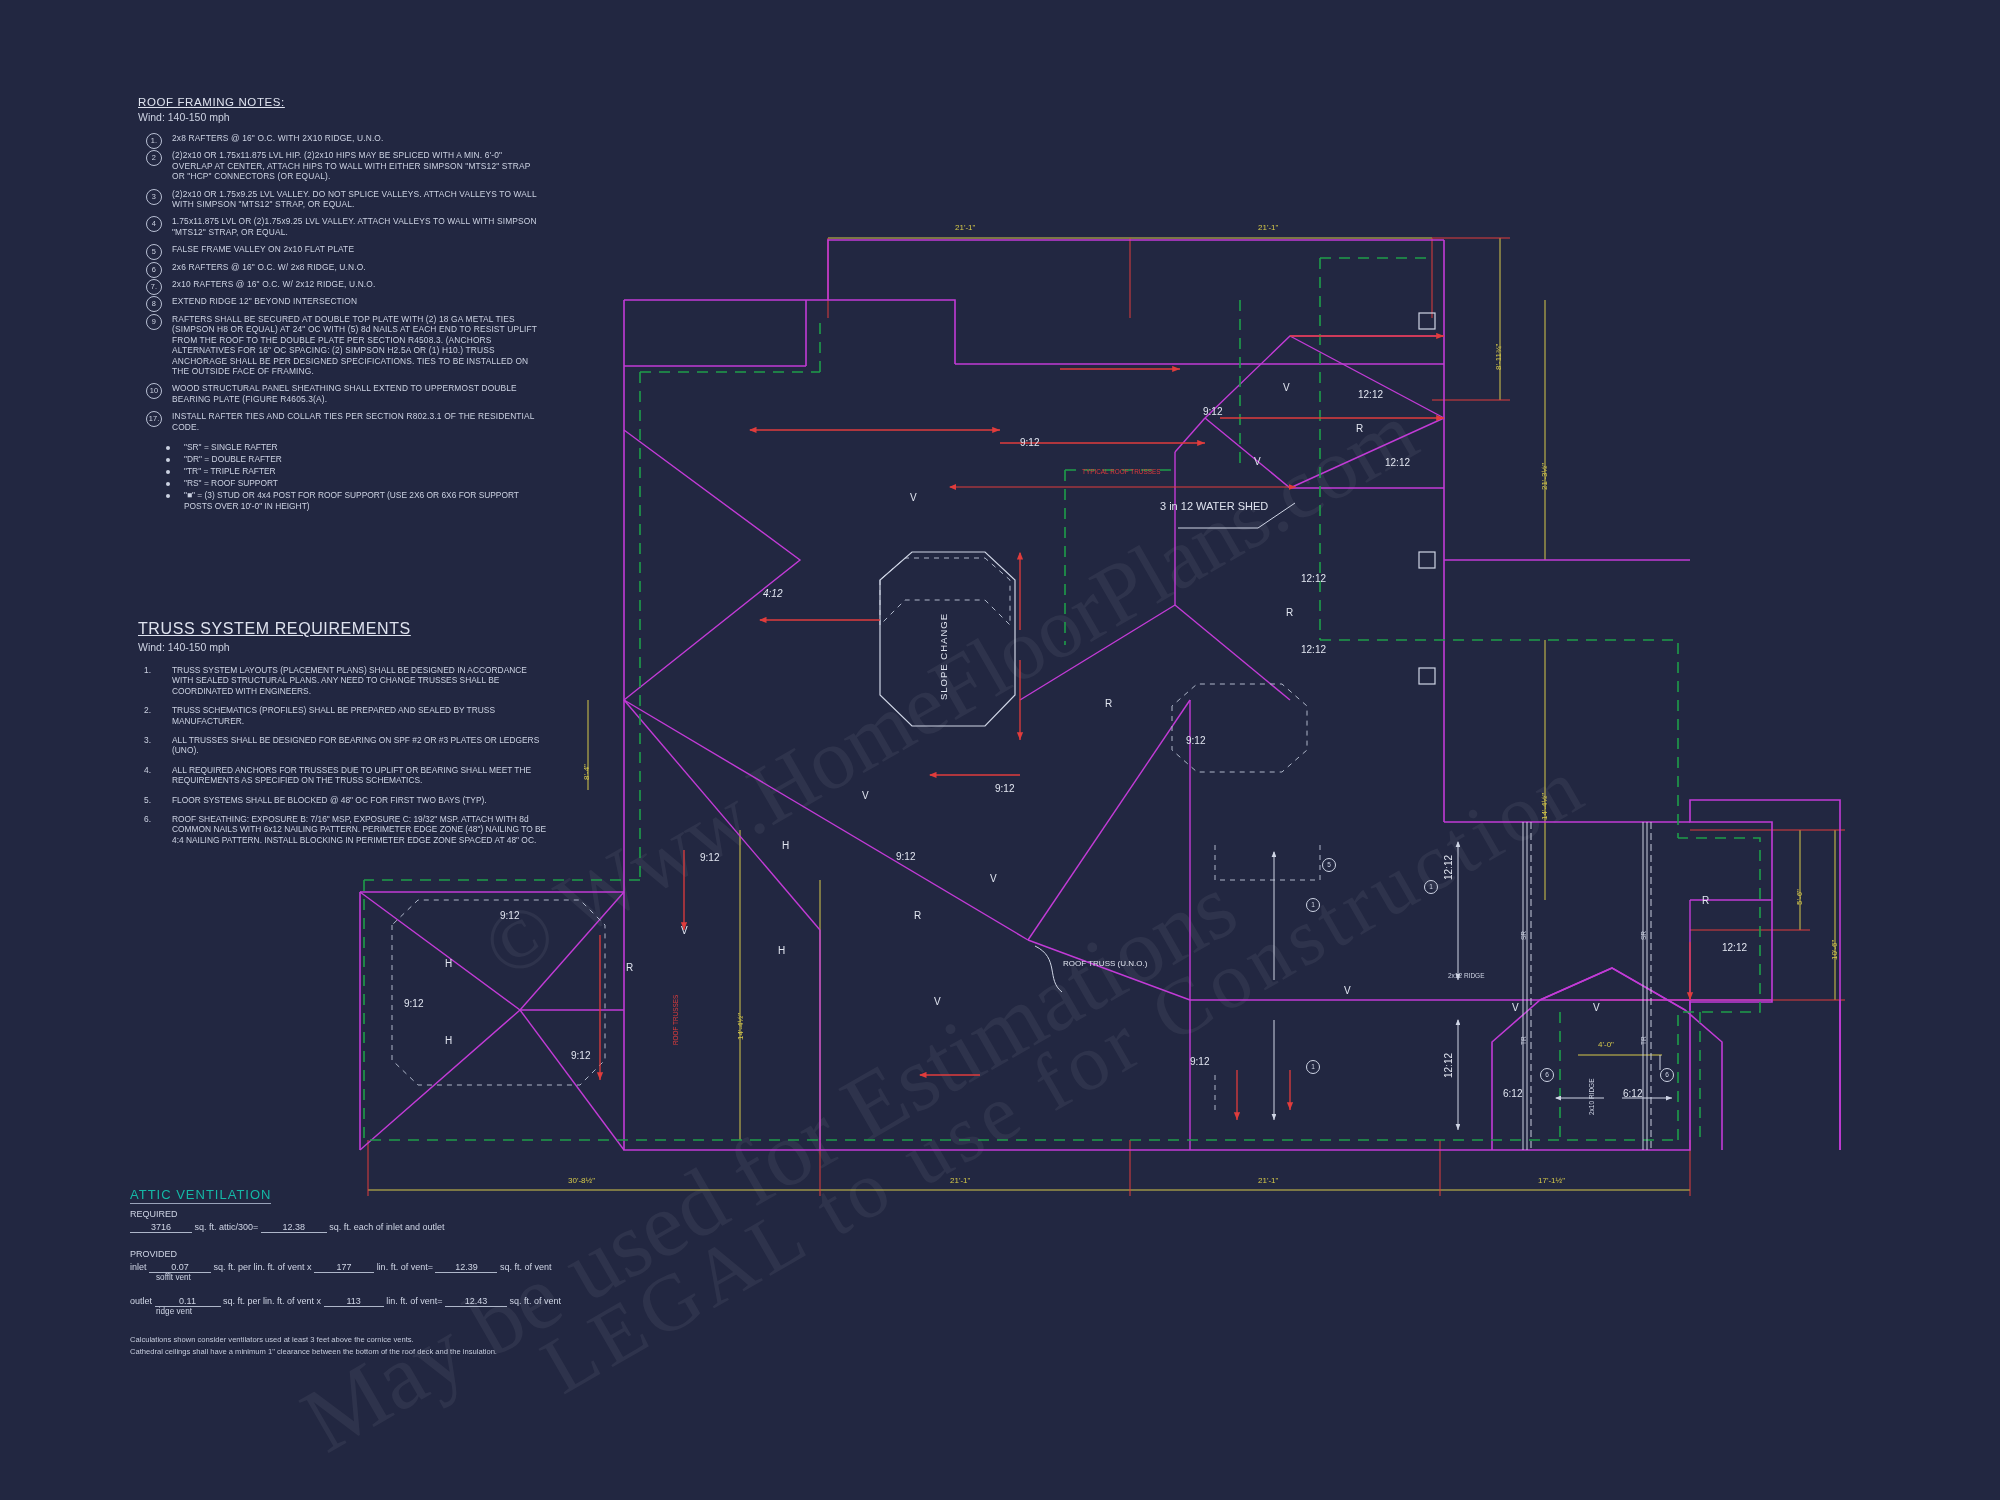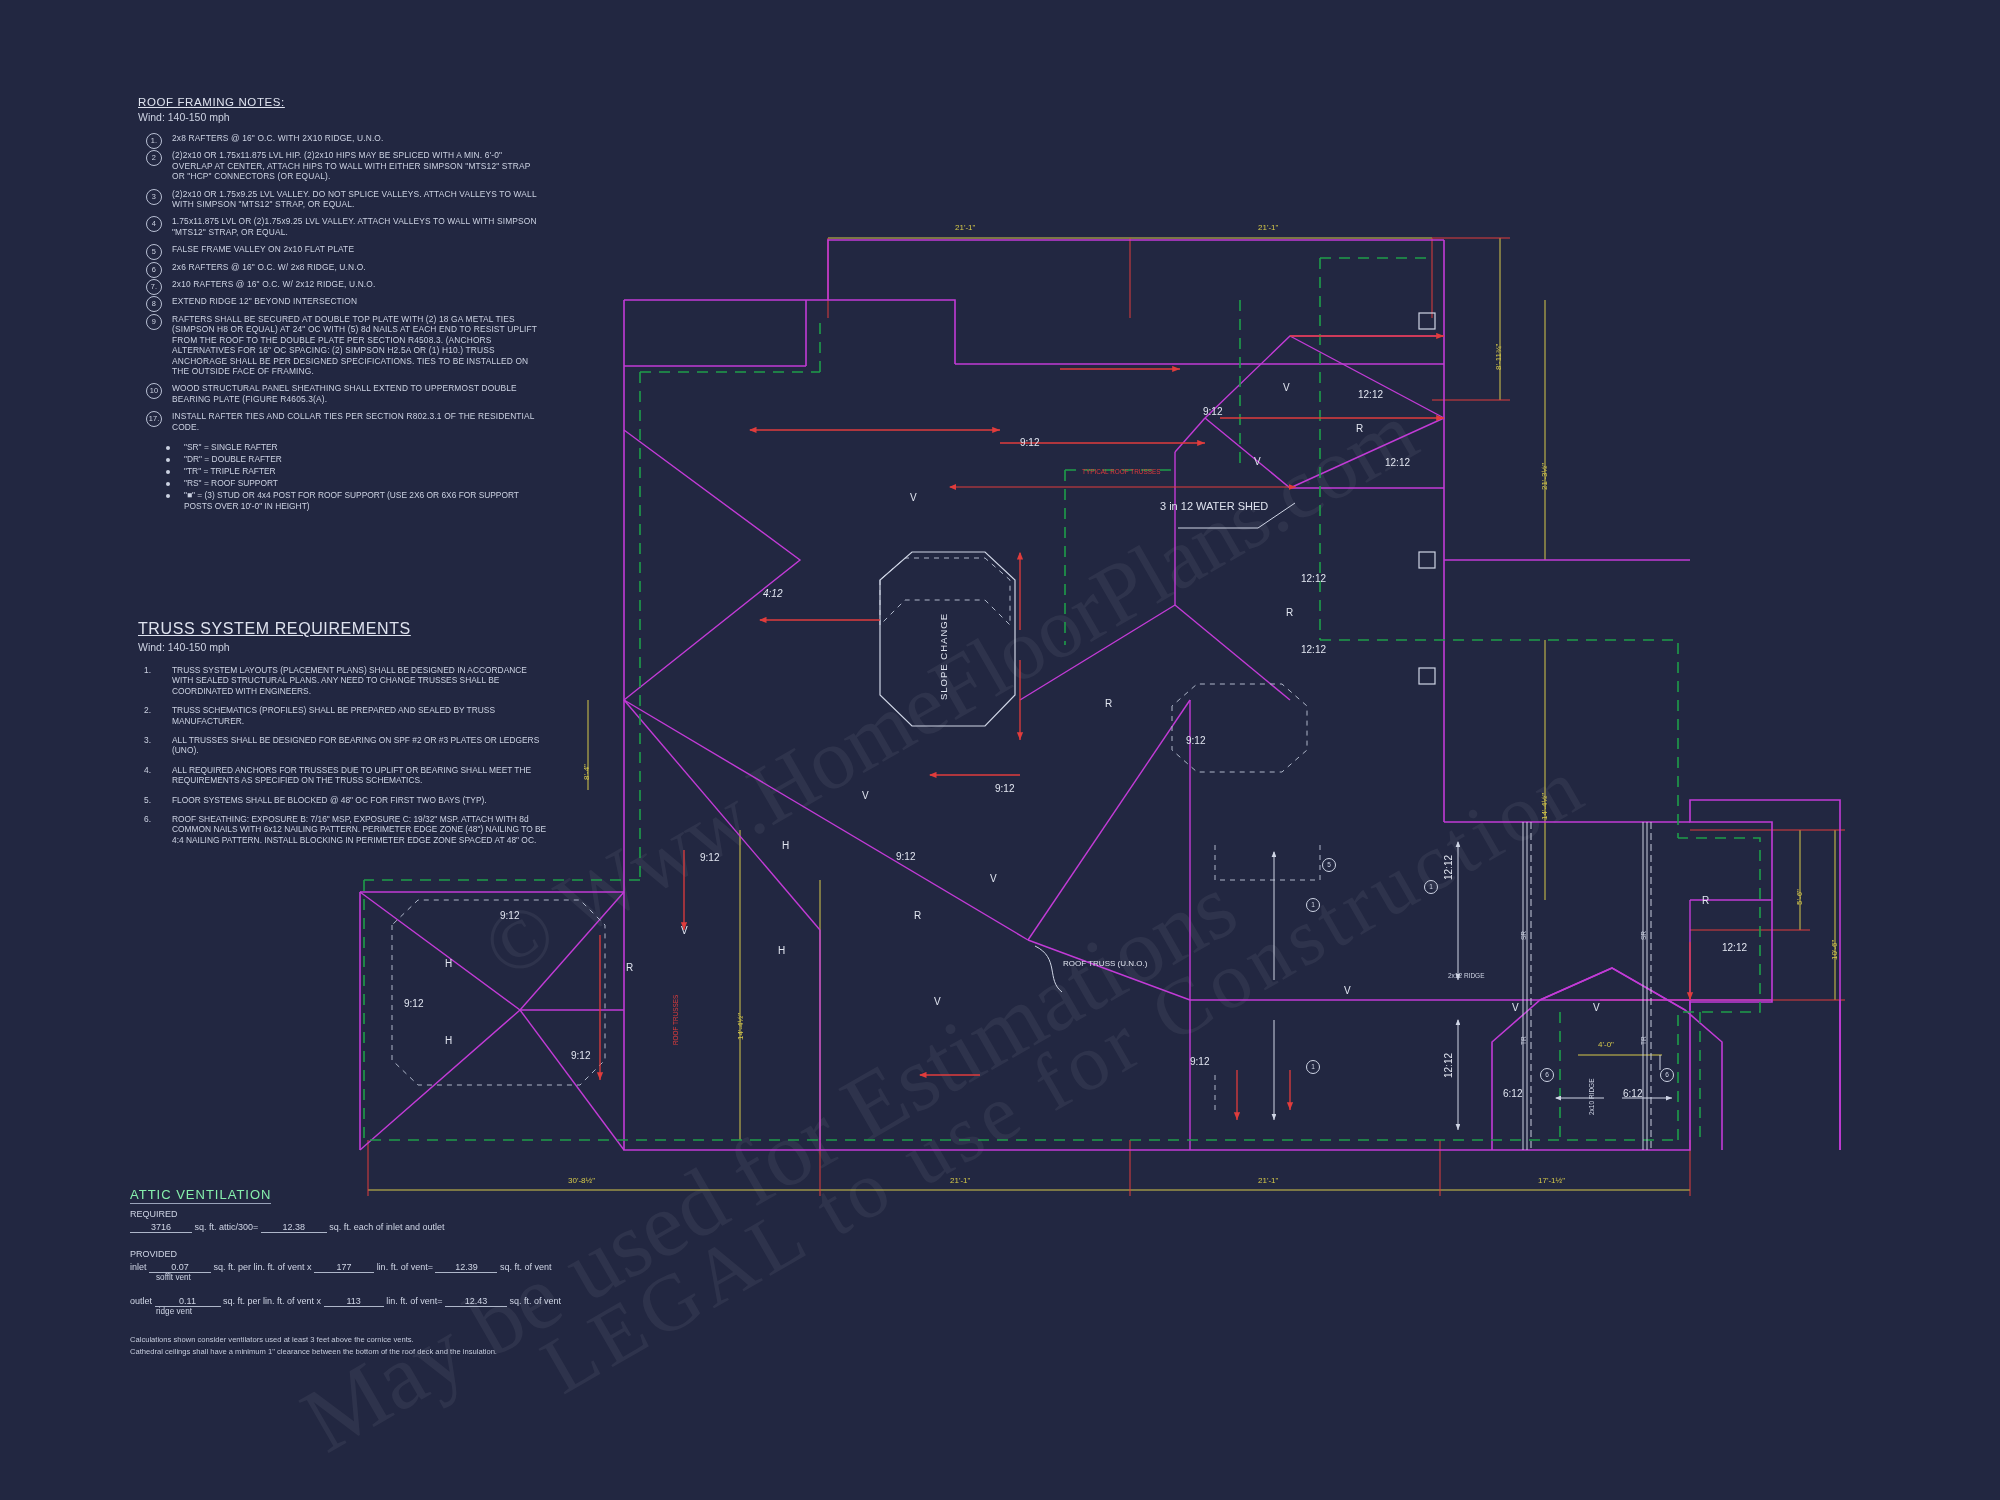--- a/index.html
+++ b/index.html
@@ -23,21 +23,21 @@
   .noteRow{position:relative;padding-left:34px;margin-bottom:7px;}
   .num{position:absolute;left:8px;top:0px;width:14px;height:14px;border:1px solid #b9c0d4;
        border-radius:50%;font-size:7.4px;line-height:13px;text-align:center;color:#ccd2e2;}
   .bullets{margin-top:10px;padding-left:26px;}
   .bl{position:relative;padding-left:20px;font-size:8.4px;line-height:11px;margin-bottom:1px;color:#ccd2e2;}
   .bl:before{content:"";position:absolute;left:2px;top:4px;width:4px;height:4px;border-radius:50%;background:#ccd2e2;}
   .tnum{position:absolute;left:6px;top:0;font-size:8.4px;color:#ccd2e2;}
   .trow{position:relative;padding-left:34px;margin-bottom:9px;font-size:8.4px;line-height:10.4px;color:#ccd2e2;}
 
   
-  .av-title{font-size:13px;letter-spacing:1px;color:#86efac;border-bottom:1px solid #9aa3ba;display:inline-block;padding-bottom:1px;}
+  .av-title{font-size:13px;letter-spacing:1px;color:#14b8a6;border-bottom:1px solid #9aa3ba;display:inline-block;padding-bottom:1px;}
   .av-lab{font-size:9px;color:#cfd5e5;margin-top:5px;}
   .av-line{font-size:9px;color:#cfd5e5;margin-top:3px;white-space:nowrap;}
   .fill{display:inline-block;border-bottom:1px solid #aeb6c9;text-align:center;padding:0 2px;}
   .av-small{font-size:8.2px;color:#cfd5e5;margin-left:26px;}
   .av-foot{font-size:7.6px;color:#c6ccdd;line-height:12px;}
 
   
   .tb-title{font-size:19px;letter-spacing:1.5px;color:#e6eaf4;border-bottom:1.5px solid #b6bdd0;display:inline-block;}
   .tb-scale{font-size:13px;letter-spacing:.8px;color:#dfe3ef;text-align:right;}
   .tb-ref{font-size:7.6px;letter-spacing:.3px;color:#c6ccdd;text-align:right;}

